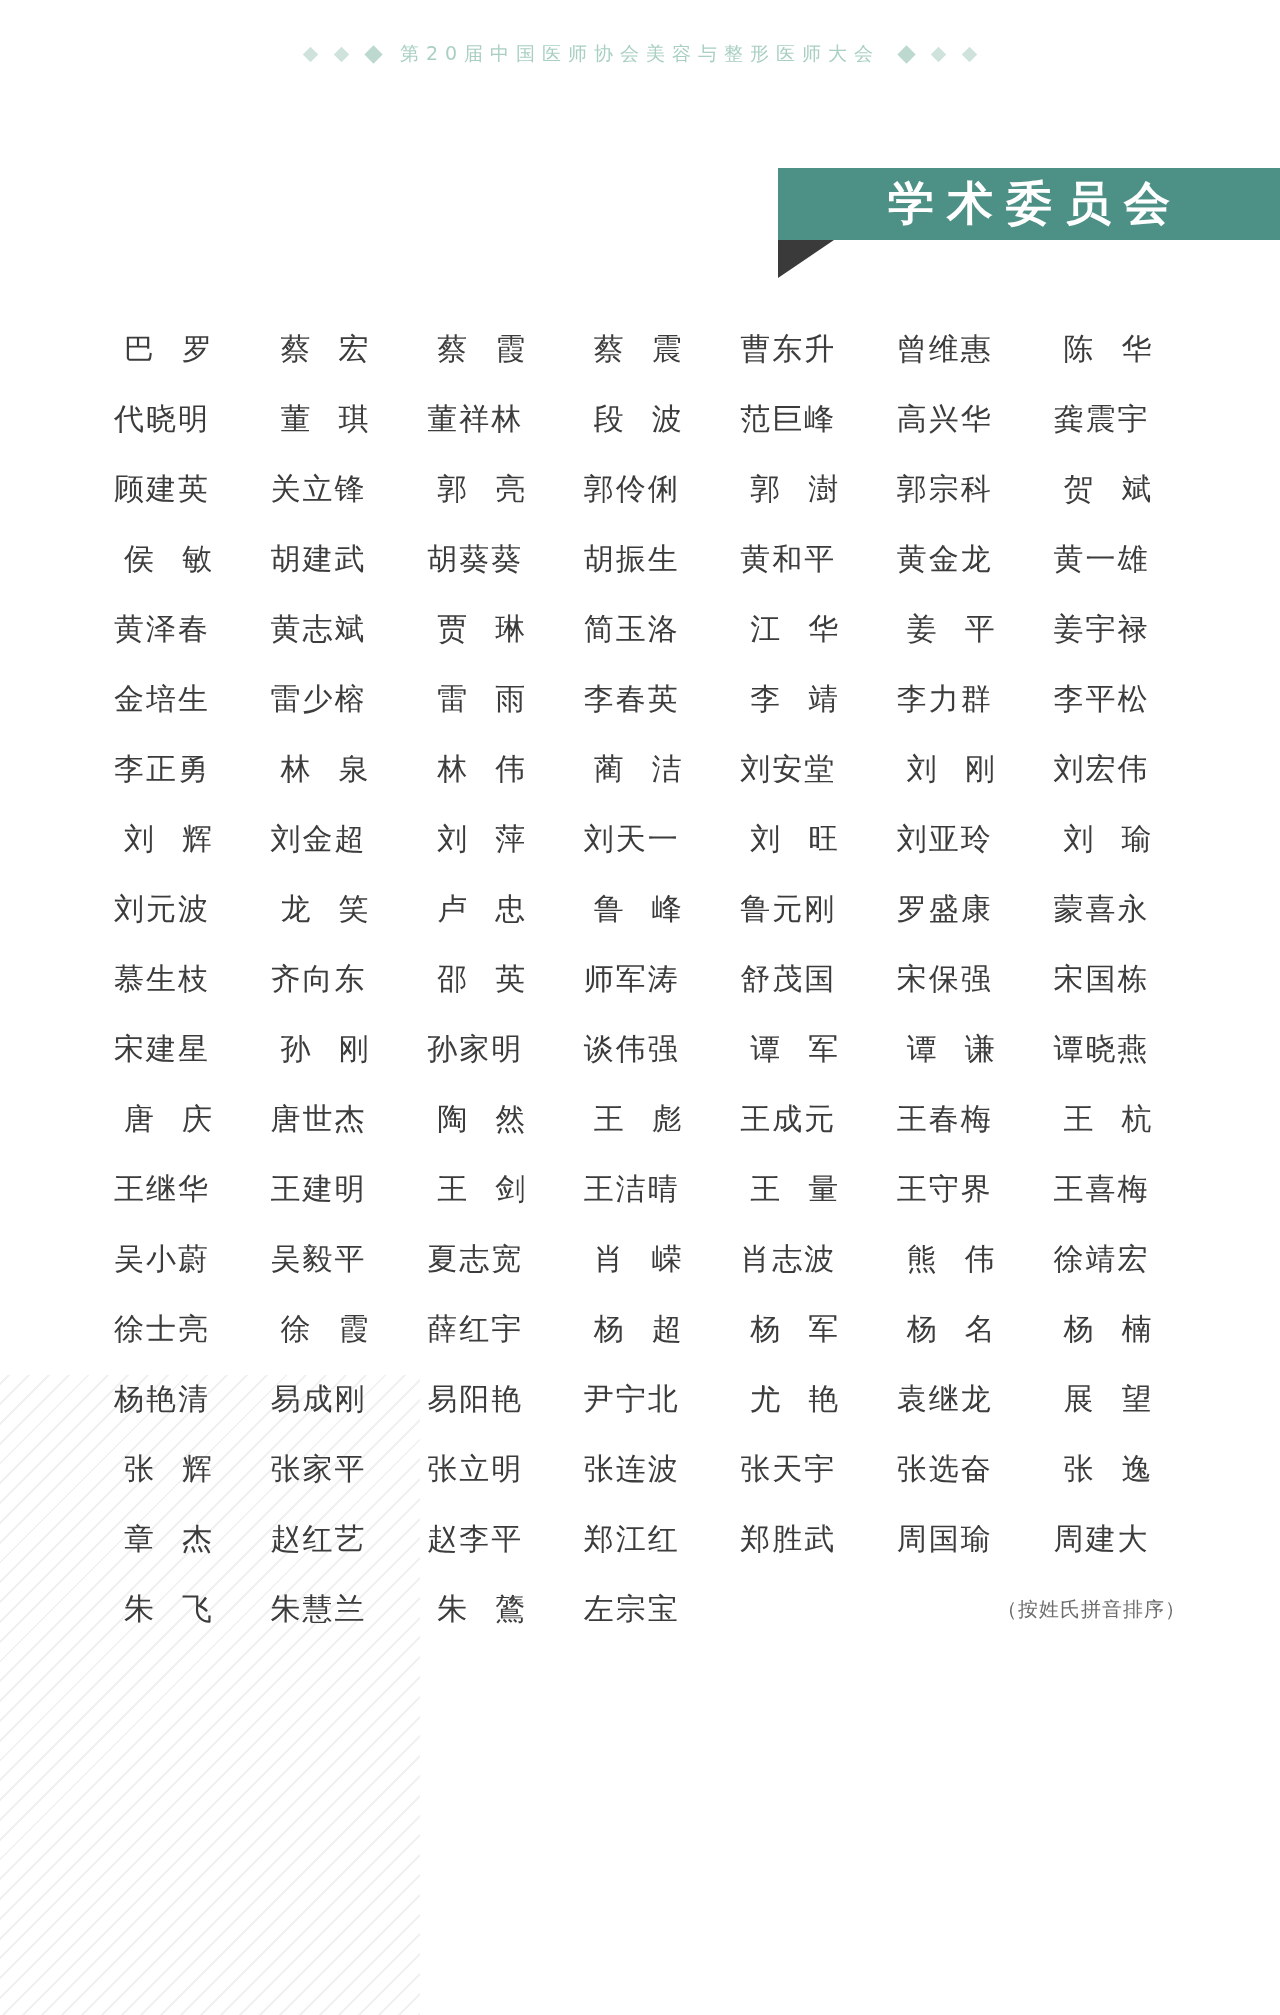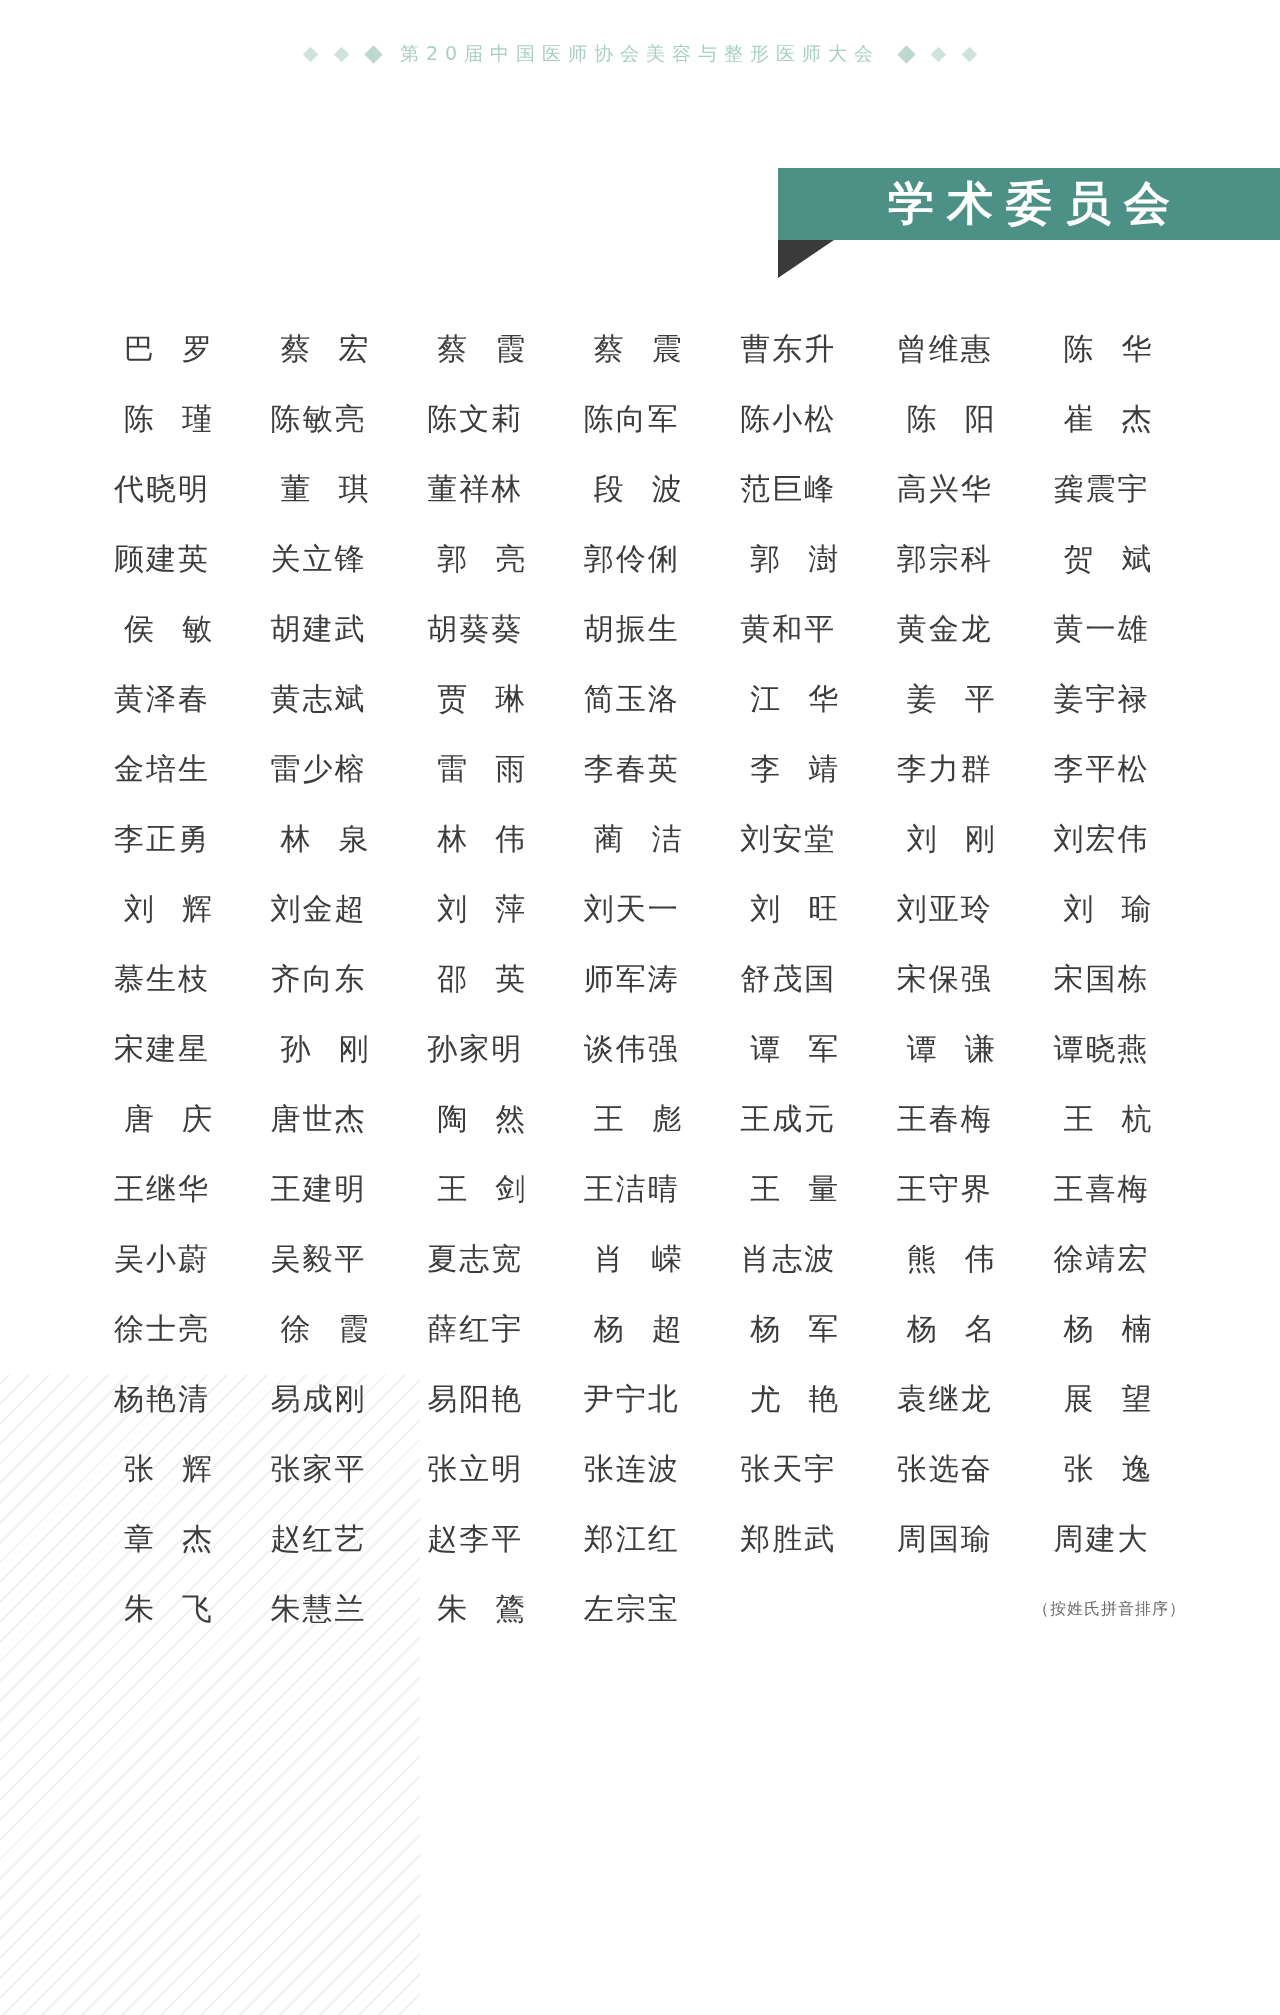--- a/index.html
+++ b/index.html
@@ -141,21 +141,21 @@
     text-indent: 28px;
   }
   .name.spread3 {
     letter-spacing: 2px;
   }
   .name.empty { visibility: hidden; }
 
   .footnote {
     grid-column: 6 / span 2;
     text-align: right;
-    font-size: 16px;
+    font-size: 20px;
     color: #6b6b6b;
     letter-spacing: 1px;
     font-family: "DejaVu Sans", sans-serif;
     padding-right: 6px;
   }
 </style>
 </head>
 <body>
 
 <div class="stripes"></div>
@@ -182,29 +182,20 @@
     <div class="name-row">
       <div class="name spread">巴罗</div>
       <div class="name spread">蔡宏</div>
       <div class="name spread">蔡霞</div>
       <div class="name spread">蔡震</div>
       <div class="name spread3">曹东升</div>
       <div class="name spread3">曾维惠</div>
       <div class="name spread">陈华</div>
     </div>
     <div class="name-row">
-      <div class="name spread">陈瑾</div>
-      <div class="name spread3">陈敏亮</div>
-      <div class="name spread3">陈文莉</div>
-      <div class="name spread3">陈向军</div>
-      <div class="name spread3">陈小松</div>
-      <div class="name spread">陈阳</div>
-      <div class="name spread">崔杰</div>
-    </div>
-    <div class="name-row">
       <div class="name spread3">代晓明</div>
       <div class="name spread">董琪</div>
       <div class="name spread3">董祥林</div>
       <div class="name spread">段波</div>
       <div class="name spread3">范巨峰</div>
       <div class="name spread3">高兴华</div>
       <div class="name spread3">龚震宇</div>
     </div>
     <div class="name-row">
       <div class="name spread3">顾建英</div>
@@ -254,20 +245,29 @@
     <div class="name-row">
       <div class="name spread">刘辉</div>
       <div class="name spread3">刘金超</div>
       <div class="name spread">刘萍</div>
       <div class="name spread3">刘天一</div>
       <div class="name spread">刘旺</div>
       <div class="name spread3">刘亚玲</div>
       <div class="name spread">刘瑜</div>
     </div>
     <div class="name-row">
+      <div class="name spread3">刘元波</div>
+      <div class="name spread">龙笑</div>
+      <div class="name spread">卢忠</div>
+      <div class="name spread">鲁峰</div>
+      <div class="name spread3">鲁元刚</div>
+      <div class="name spread3">罗盛康</div>
+      <div class="name spread3">蒙喜永</div>
+    </div>
+    <div class="name-row">
       <div class="name spread3">慕生枝</div>
       <div class="name spread3">齐向东</div>
       <div class="name spread">邵英</div>
       <div class="name spread3">师军涛</div>
       <div class="name spread3">舒茂国</div>
       <div class="name spread3">宋保强</div>
       <div class="name spread3">宋国栋</div>
     </div>
     <div class="name-row">
       <div class="name spread3">宋建星</div>

